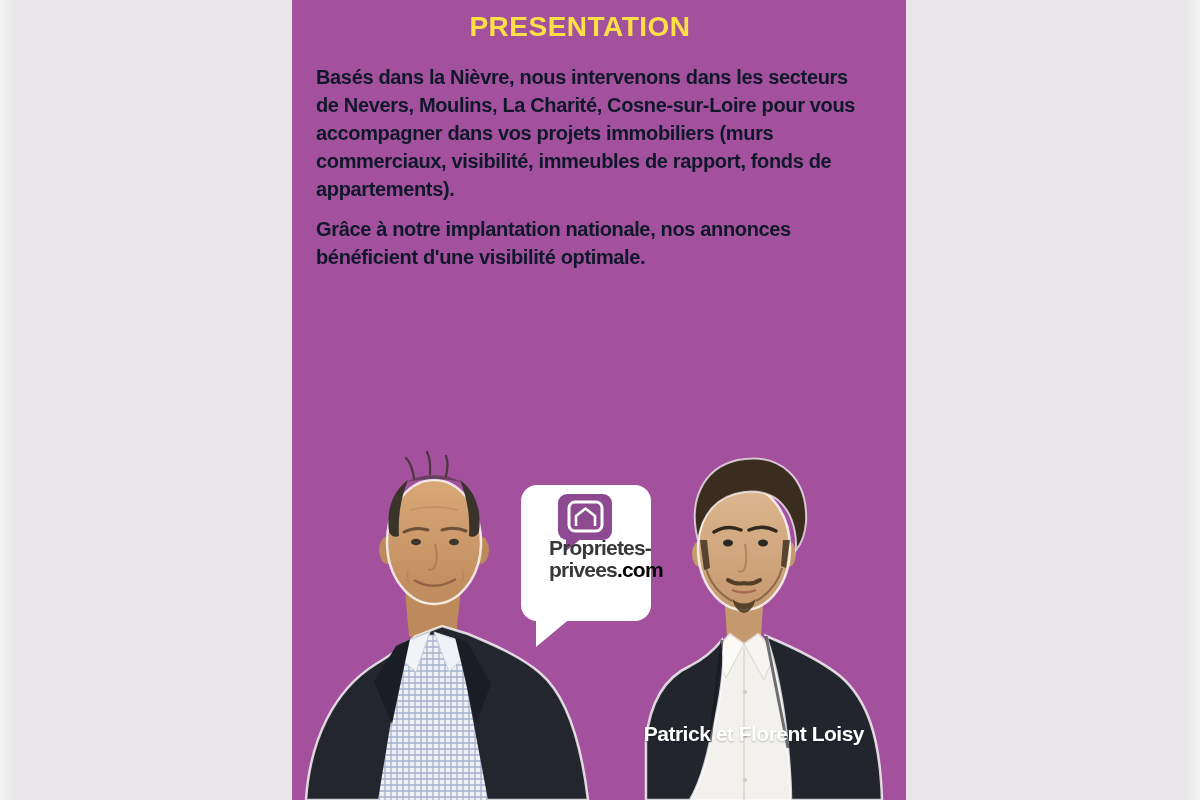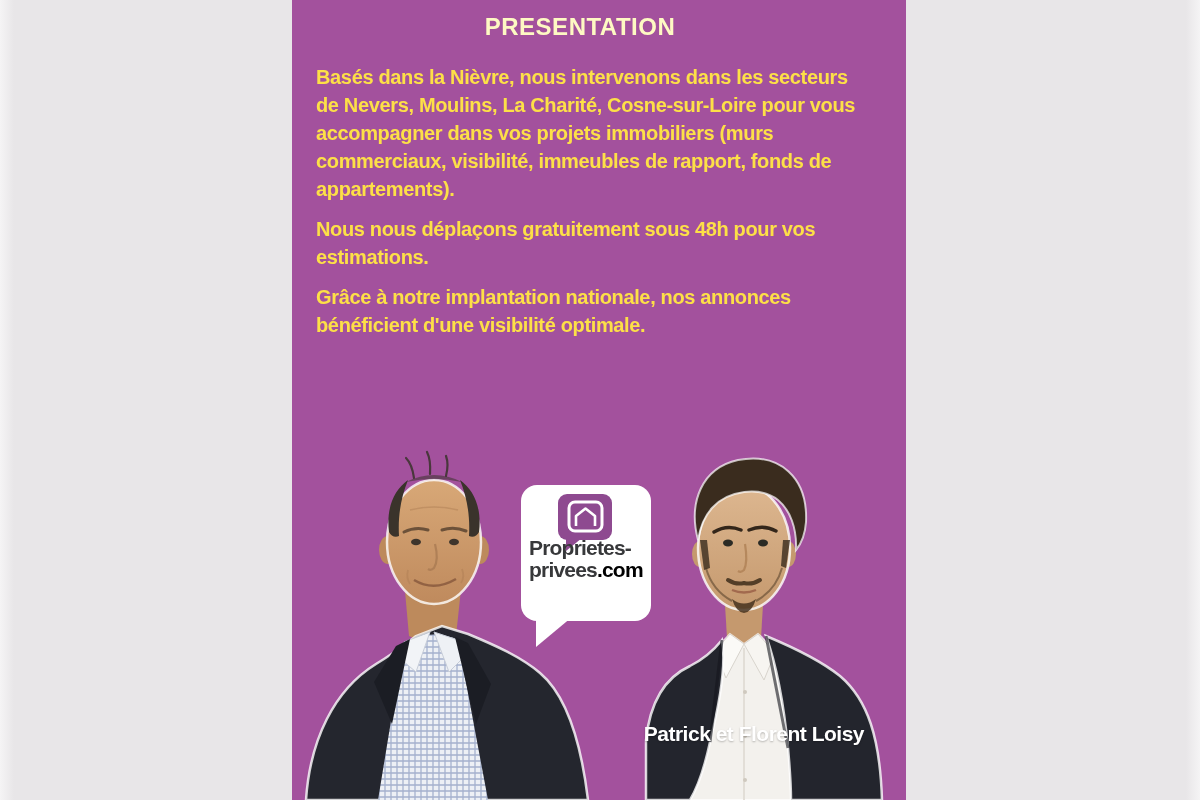--- a/index.html
+++ b/index.html
@@ -1,58 +1,54 @@
 <!DOCTYPE html>
 <html><head>
 <meta charset="utf-8">
 <style>
   html,body{margin:0;padding:0;background:#e8e6e8;}
   .stage{position:relative;width:1200px;height:800px;overflow:hidden;
          background:linear-gradient(90deg,#f5f4f5 0px,#e8e6e8 14px,#e8e6e8 1186px,#f5f4f5 1200px);
          font-family:"Liberation Sans",sans-serif;}
   .panel{position:absolute;left:292px;top:0;width:614px;height:800px;background:#a3519d;overflow:hidden;}
-  .title{margin:10px 38px 0 0;text-align:center;color:#fef9c3;font-size:24px;line-height:34px;
+  .title{margin:10px 38px 0 0;text-align:center;color:#fde047;font-size:28px;line-height:34px;
          font-weight:bold;letter-spacing:0.5px;}
-  .body{padding:0 26px 0 24px;color:#fde047;font-weight:bold;}
+  .body{padding:0 26px 0 24px;color:#0f172a;font-weight:bold;}
   .body-p{margin:12px 0 0 0;}
   .body-p.first{margin-top:19px;}
   .body-p.p4{margin-top:7px;}
   .ln{display:block;font-size:20px;line-height:28px;letter-spacing:-0.35px;white-space:nowrap;}
   .photo{position:absolute;bottom:0;}
   .photo.patrick{left:0;width:300px;height:360px;}
   .photo.florent{left:352px;width:262px;height:360px;}
   .logo{position:absolute;left:228px;top:481px;width:134px;height:170px;}
   .logo svg{position:absolute;left:0;top:0;}
   .logo-text{position:absolute;left:9px;top:56px;font-size:21px;line-height:22px;font-weight:bold;
              color:#37383a;letter-spacing:-0.8px;white-space:nowrap;}
-  .logo-text .row{display:block;}
+  .logo-text .row{display:block;margin-left:20px;}
   .tld{color:#000000;}
   .caption{position:absolute;left:0;right:42px;top:722px;text-align:right;color:#ffffff;
            font-weight:bold;font-size:21px;letter-spacing:-0.5px;
            text-shadow:0 1px 2px rgba(0,0,0,0.25);}
 </style>
 </head>
 <body>
 
 <div class="stage">
   <div class="panel">
 
     <h1 class="title">PRESENTATION</h1>
 
     <div class="body">
       <p class="body-p first">
         <span class="ln">Basés dans la Nièvre, nous intervenons dans les secteurs</span>
         <span class="ln">de Nevers, Moulins, La Charité, Cosne-sur-Loire pour vous</span>
         <span class="ln">accompagner dans vos projets immobiliers (murs</span>
         <span class="ln">commerciaux, visibilité, immeubles de rapport, fonds de</span>
         <span class="ln">appartements).</span>
-      </p>
-      <p class="body-p">
-        <span class="ln">Nous nous déplaçons gratuitement sous 48h pour vos</span>
-        <span class="ln">estimations.</span>
       </p>
       <p class="body-p">
         <span class="ln">Grâce à notre implantation nationale, nos annonces</span>
         <span class="ln">bénéficient d'une visibilité optimale.</span>
       </p>
     </div>
 
     <svg class="photo patrick" viewBox="0 0 300 360" width="300" height="360" aria-hidden="true">
       <defs>
         <pattern id="chk" width="6" height="6" patternUnits="userSpaceOnUse">

